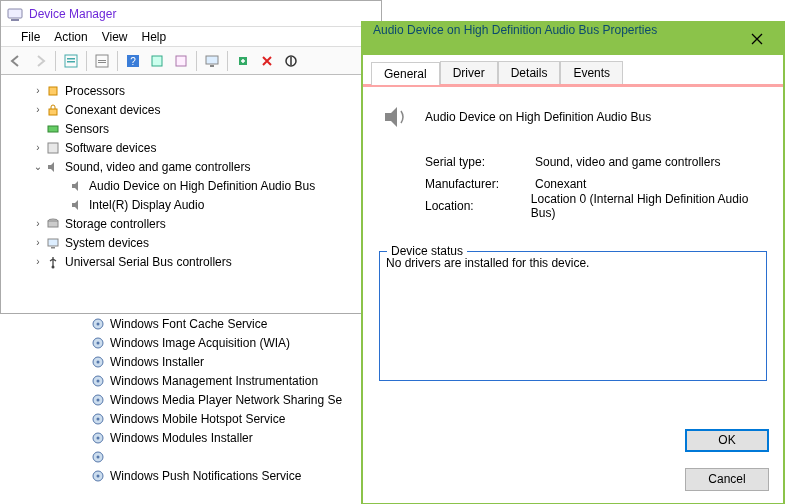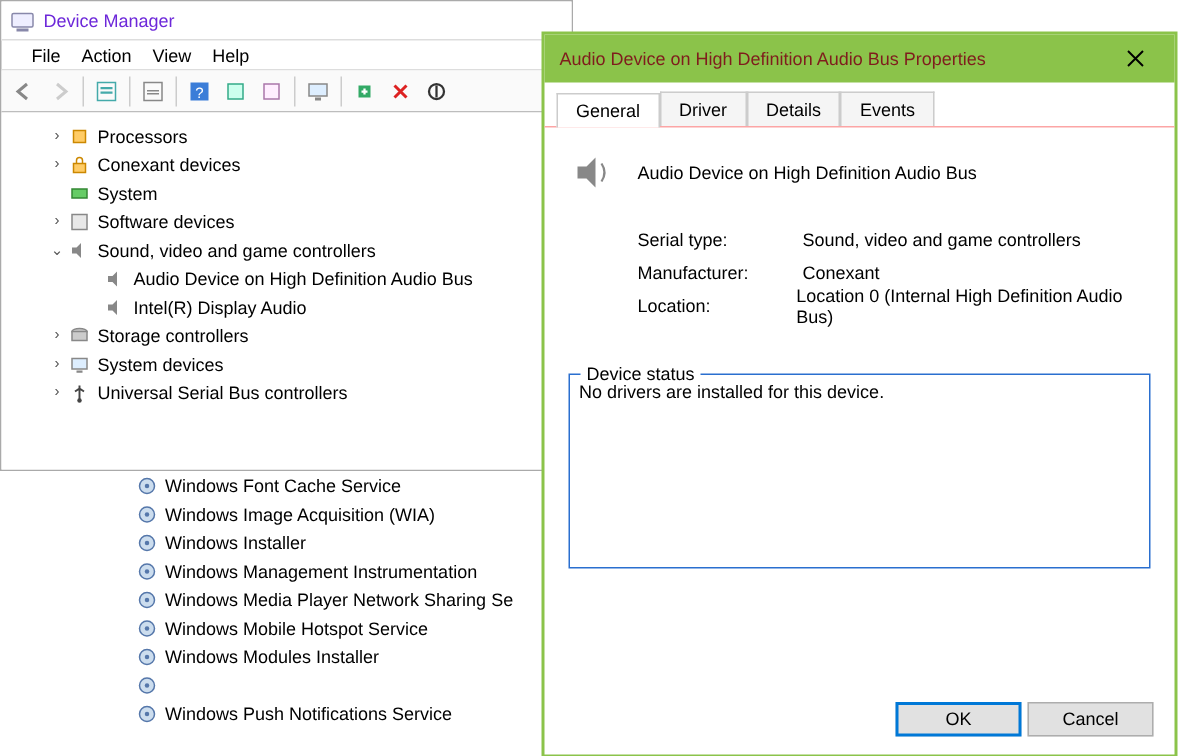--- a/index.html
+++ b/index.html
@@ -22,36 +22,36 @@
 .indent1 { padding-left: 20px; }
 .indent2 { padding-left: 44px; }
 
 
 .bg-list { position: absolute; left: 90px; top: 314px; width: 310px; }
 .svc-row { display: flex; align-items: center; height: 19px; white-space: nowrap; overflow: hidden; }
 .svc-icon { width: 16px; height: 16px; margin-right: 4px; flex-shrink: 0; }
 
 
 .props { position: absolute; left: 362px; top: 22px; width: 422px; height: 482px; border: 1px solid #8bc34a; background: #fff; box-shadow: 0 0 0 1px #8bc34a; }
-.props-titlebar { height: 32px; background: #8bc34a; color: #7f1d1d; display: flex; align-items: center; padding: 0 10px; }
+.props-titlebar { height: 32px; background: #8bc34a; color: #0c4a6e; display: flex; align-items: flex-start; padding: 0 10px; }
 .props-title { flex: 1; font-size: 12px; }
 .props-close { width: 32px; height: 32px; display: flex; align-items: center; justify-content: center; color: #000; cursor: default; }
-.props-tabs { display: flex; padding: 6px 22px 0 8px; border-bottom: 1px solid #fca5a5; gap: 0; }
+.props-tabs { display: flex; padding: 6px 22px 0 8px; border-bottom: 3px solid #fca5a5; gap: 0; }
 .props-tab { padding: 4px 12px; border: 1px solid #ccc; border-bottom: none; background: #f5f5f5; margin-right: 0; position: relative; cursor: default; font-size: 12px; }
 .props-tab.active { background: #fff; z-index: 2; top: 1px; }
 .props-body { padding: 14px 16px; }
 .dev-header { display: flex; align-items: center; margin-bottom: 18px; }
 .dev-bigicon { width: 32px; height: 32px; margin-right: 14px; }
 .info-grid { padding-left: 46px; }
 .info-row { display: flex; height: 22px; align-items: center; font-size: 12px; }
 .info-label { width: 110px; }
 .status-box { margin-top: 20px; }
 .status-legend { font-size: 12px; position: relative; top: 7px; left: 8px; background: #fff; padding: 0 4px; display: inline-block; }
 .status-field { width: 100%; height: 130px; border: 1px solid #2a6fcf; padding: 4px 6px; font-size: 12px; resize: none; overflow-y: scroll; font-family: inherit; }
-.props-buttons { position: absolute; right: 14px; bottom: 12px; display: flex; gap: 4px; }
+.props-buttons { position: absolute; right: 14px; bottom: 12px; display: flex; gap: 16px; flex-direction: column; }
 .btn { width: 84px; height: 23px; border: 1px solid #adadad; background: #e1e1e1; font-size: 12px; cursor: default; text-align: center; line-height: 21px; }
 .btn.default { border: 2px solid #0078d7; line-height: 19px; }
 
 
 svg { display: block; }
 </style>
 </head>
 <body>
 
 <div class="dm-window">
@@ -160,21 +160,21 @@
         </span>
         <span>Conexant devices</span>
       </div>
       <div class="tree-row indent1">
         <span class="expander"></span>
         <span class="node-icon">
           <svg width="14" height="14" viewBox="0 0 14 14">
             <rect x="2" y="4" width="10" height="6" fill="#6c6" stroke="#383"></rect>
           </svg>
         </span>
-        <span>System</span>
+        <span>Sensors</span>
       </div>
       <div class="tree-row indent1">
         <span class="expander">›</span>
         <span class="node-icon">
           <svg width="14" height="14" viewBox="0 0 14 14">
             <rect x="2" y="2" width="10" height="10" fill="#e8e8e8" stroke="#888"></rect>
           </svg>
         </span>
         <span>Software devices</span>
       </div>

